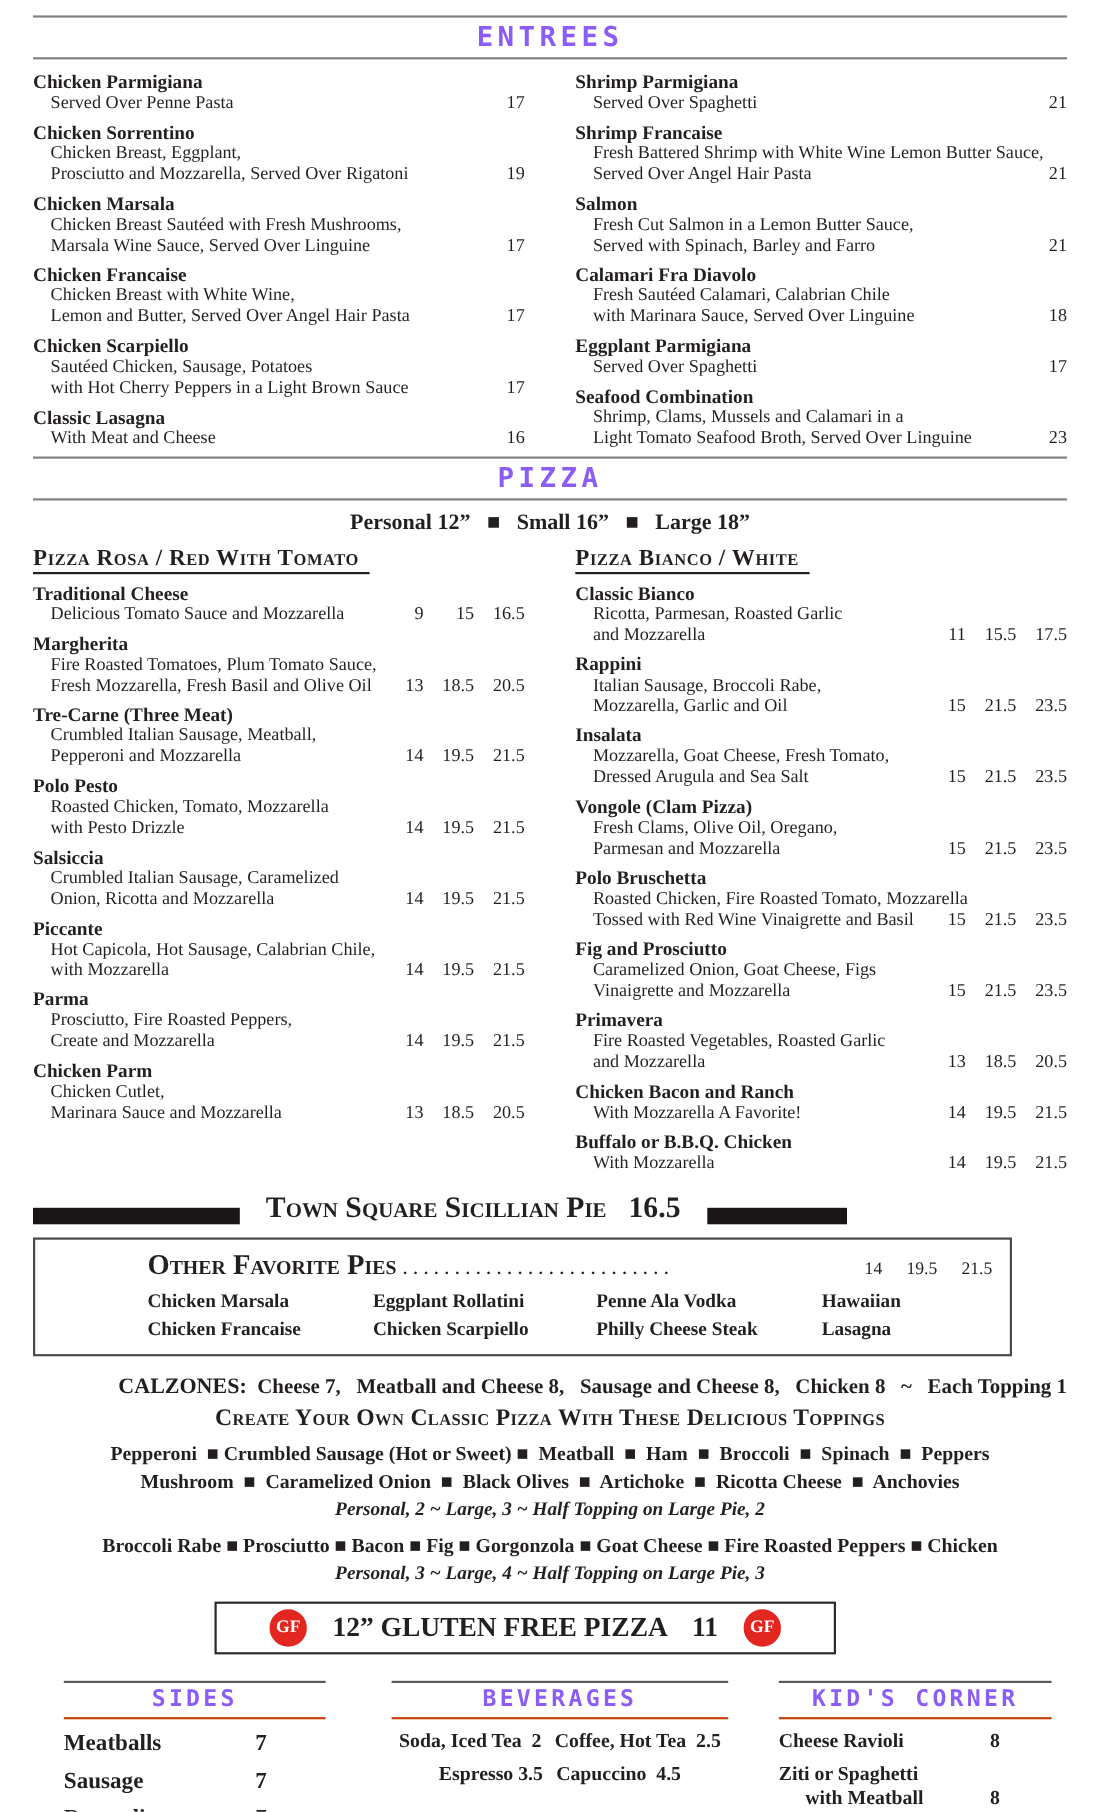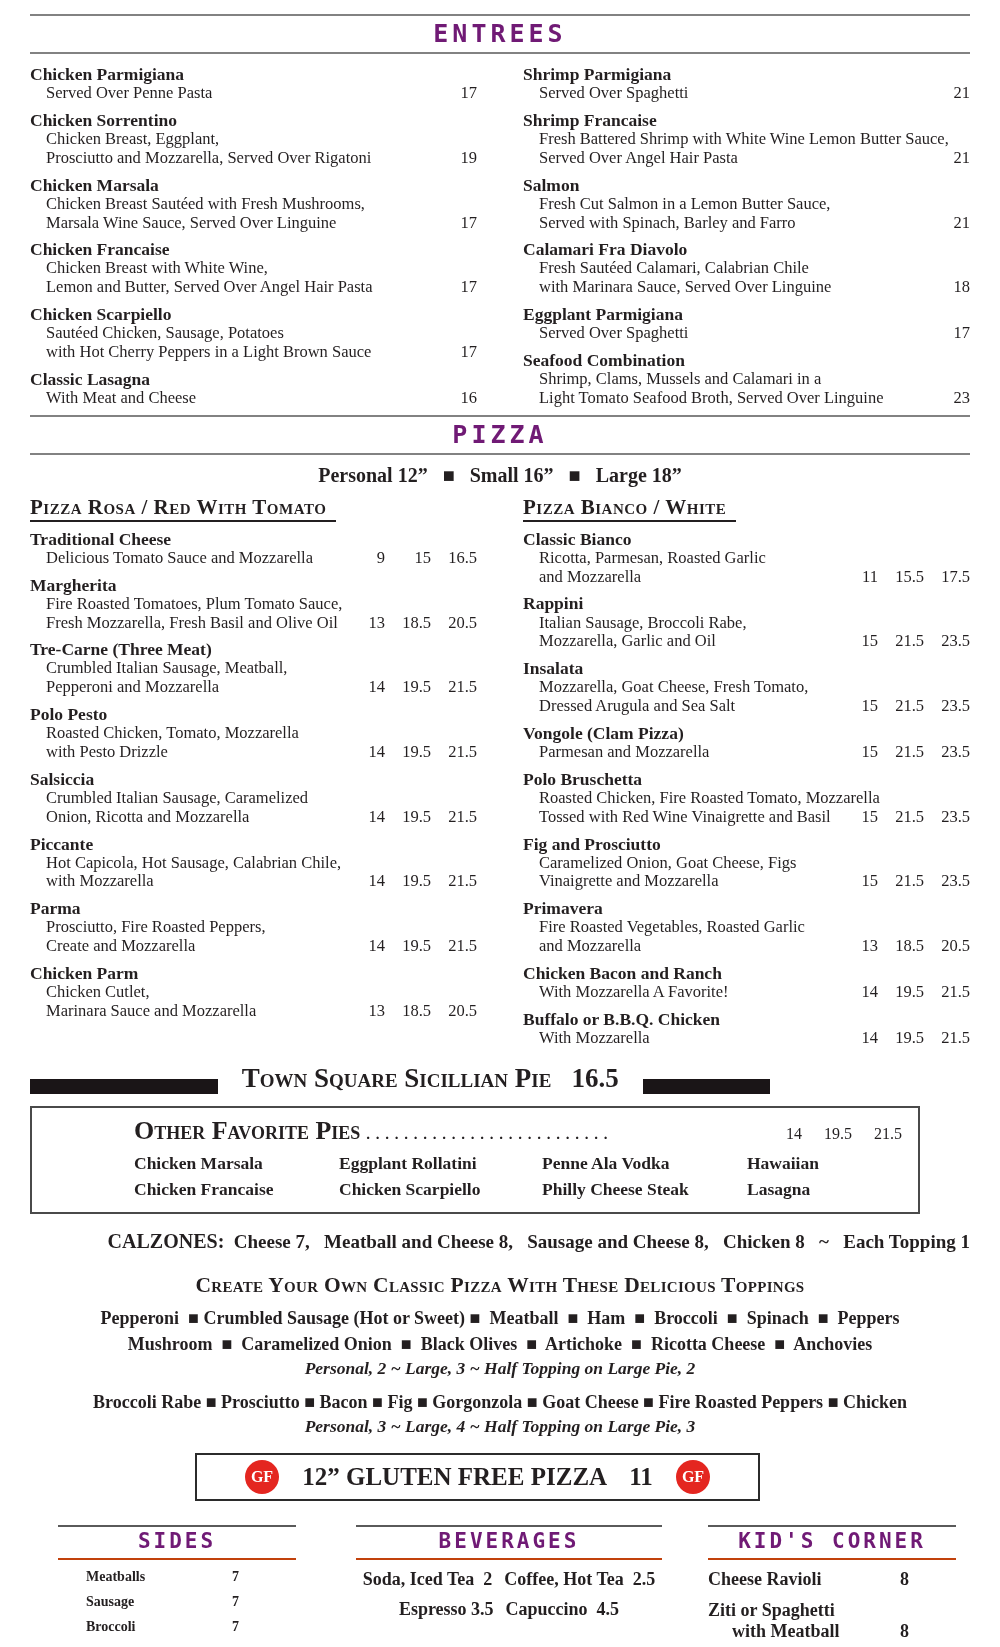--- a/index.html
+++ b/index.html
@@ -6,21 +6,21 @@
   html,body { background:#ffffff; }
   body {
     width:1000px; height:1647px; overflow:hidden; position:relative;
     font-family:"Liberation Serif", serif; color:#231f20;
   }
   .page { padding:0 30px; }
   .hrule { border-top:2px solid #828282; }
   .hrule.top { margin-top:14px; }
   .stamp {
     font-family:"DejaVu Sans Mono", monospace; font-weight:700;
-    color:#701a75; letter-spacing:4px;
+    color:#8b5cf6; letter-spacing:4px;
   }
   .sec-title { text-align:center; font-size:25px; padding:3px 0 4px; }
   .pre { white-space:pre-wrap; }
 
   
   .cols { display:flex; gap:46px; margin-top:10px; }
   .col { flex:1; min-width:0; }
 
   .mi { margin-bottom:7px; }
   .mn { font-weight:700; font-size:17.5px; line-height:1.15; }
@@ -51,21 +51,21 @@
   .fav-title { font-variant:small-caps; font-weight:700; font-size:26px; white-space:nowrap; }
   .fav-leader { flex:1; overflow:hidden; white-space:nowrap; font-weight:700; font-size:15px; padding:0 6px; letter-spacing:1px; }
   .fav-prices { display:flex; }
   .fav-prices span { width:50px; text-align:right; font-size:16px; }
   .fav-grid { display:grid; grid-template-columns:205px 203px 205px auto; row-gap:5px; margin-top:7px; font-weight:700; font-size:17.5px; }
 
   .calzones { text-align:right; margin:16px 0 4px; }
   .calz-label { font-weight:700; font-size:20px; }
   .calz-text { font-weight:700; font-size:19px; }
 
-  .create-title { text-align:center; font-variant:small-caps; font-weight:700; font-size:21.5px; margin:20px 0 7px; letter-spacing:0.3px; }
+  .create-title { text-align:center; font-variant:small-caps; font-weight:700; font-size:21.5px; margin:4px 0 7px; letter-spacing:0.3px; }
   .top-line { text-align:center; font-weight:700; font-size:18px; line-height:1.45; }
   .top-note { text-align:center; font-style:italic; font-weight:700; font-size:17.5px; margin:1px 0 10px; }
 
   
   .gf-box {
     width:565px; margin:16px 0 0 165px; border:2.5px solid #2b2b2b;
     display:flex; align-items:center; justify-content:space-between; padding:5px 48px;
   }
   .gf-badge {
     width:34px; height:34px; border-radius:50%; background:#e42620; color:#ffffff;
@@ -76,21 +76,21 @@
   .gf-price { margin-left:22px; }
 
   
   .bottom { display:flex; margin-top:24px; }
   .sides-col { width:238px; margin-left:28px; }
   .bev-col { width:306px; margin-left:60px; }
   .kids-col { width:248px; margin-left:46px; }
   .col-head { border-top:2px solid #5a5a5a; border-bottom:2px solid #c2410c; text-align:center; padding:2px 0 5px; }
   .col-title { font-size:21px; letter-spacing:3px; }
 
-  .side-row { display:flex; font-weight:700; font-size:14px; margin-top:9px;margin-left:28px; }
+  .side-row { display:flex; font-weight:700; font-size:21px; margin-top:9px; }
   .side-name { flex:1; }
   .side-price { width:64px; }
 
   .bev-row { display:flex; justify-content:center; gap:12px; font-weight:700; font-size:18px; margin-top:9px; }
 
   .kid-item { margin-top:9px; font-weight:700; font-size:18px; }
   .kid-line { display:flex; line-height:1.2; }
   .kid-line.indent .kid-text { padding-left:24px; }
   .kid-text { flex:1; }
   .kid-price { width:56px; }
@@ -362,20 +362,23 @@
           </div>
         <div class="ml">
             <span class="md">Dressed Arugula and Sea Salt</span>
             <span class="pp">15</span>
             <span class="pp">21.5</span>
             <span class="pp">23.5</span>
           </div>
       </div>
       <div class="mi">
         <div class="mn">Vongole (Clam Pizza)</div>
+        <div class="ml">
+            <span class="md">Fresh Clams, Olive Oil, Oregano,</span>
+          </div>
         <div class="ml">
             <span class="md">Parmesan and Mozzarella</span>
             <span class="pp">15</span>
             <span class="pp">21.5</span>
             <span class="pp">23.5</span>
           </div>
       </div>
       <div class="mi">
         <div class="mn">Polo Bruschetta</div>
         <div class="ml">

